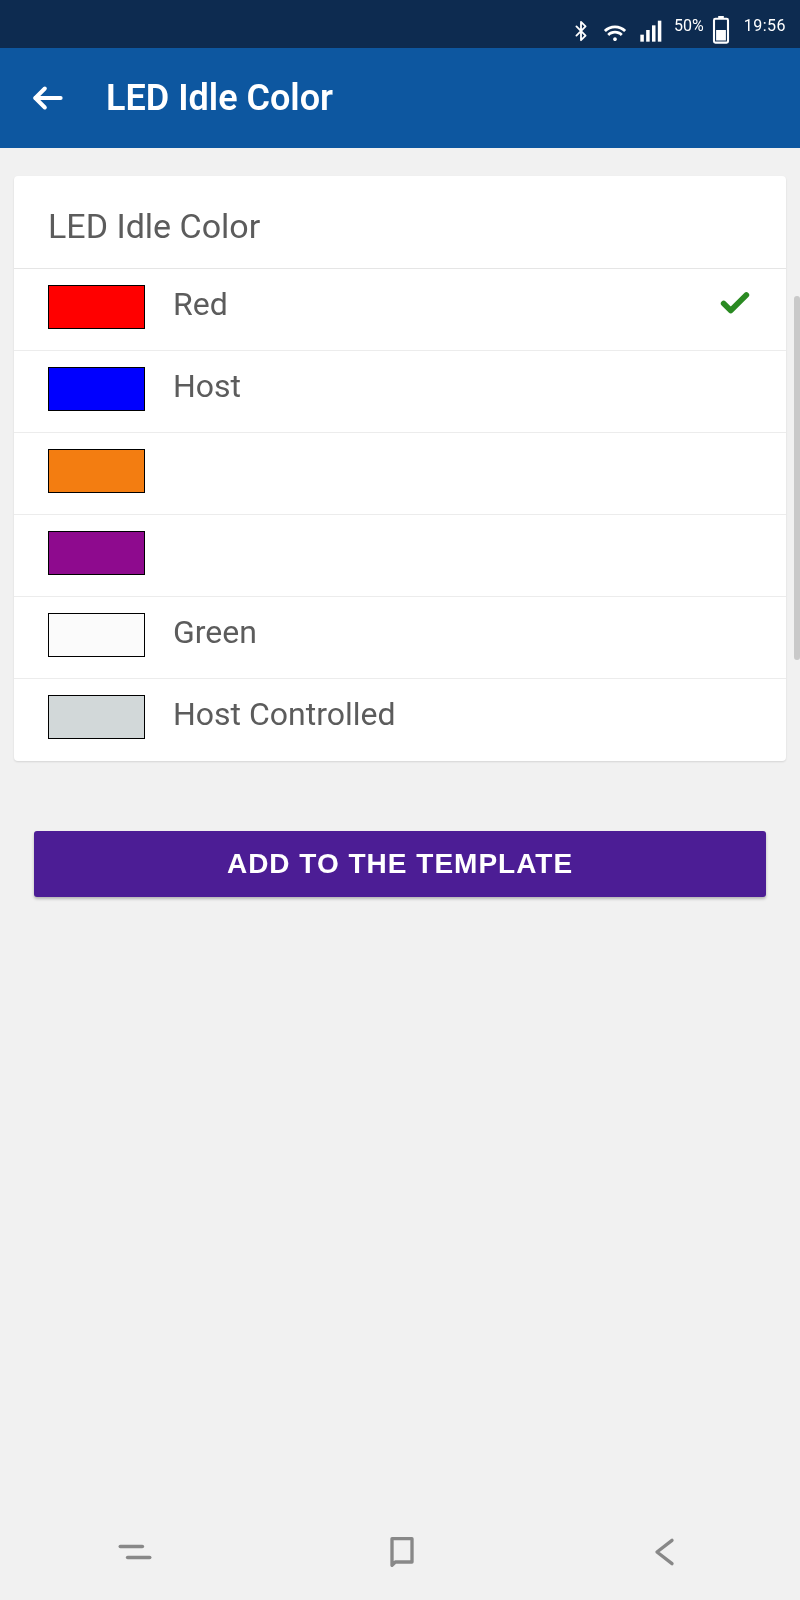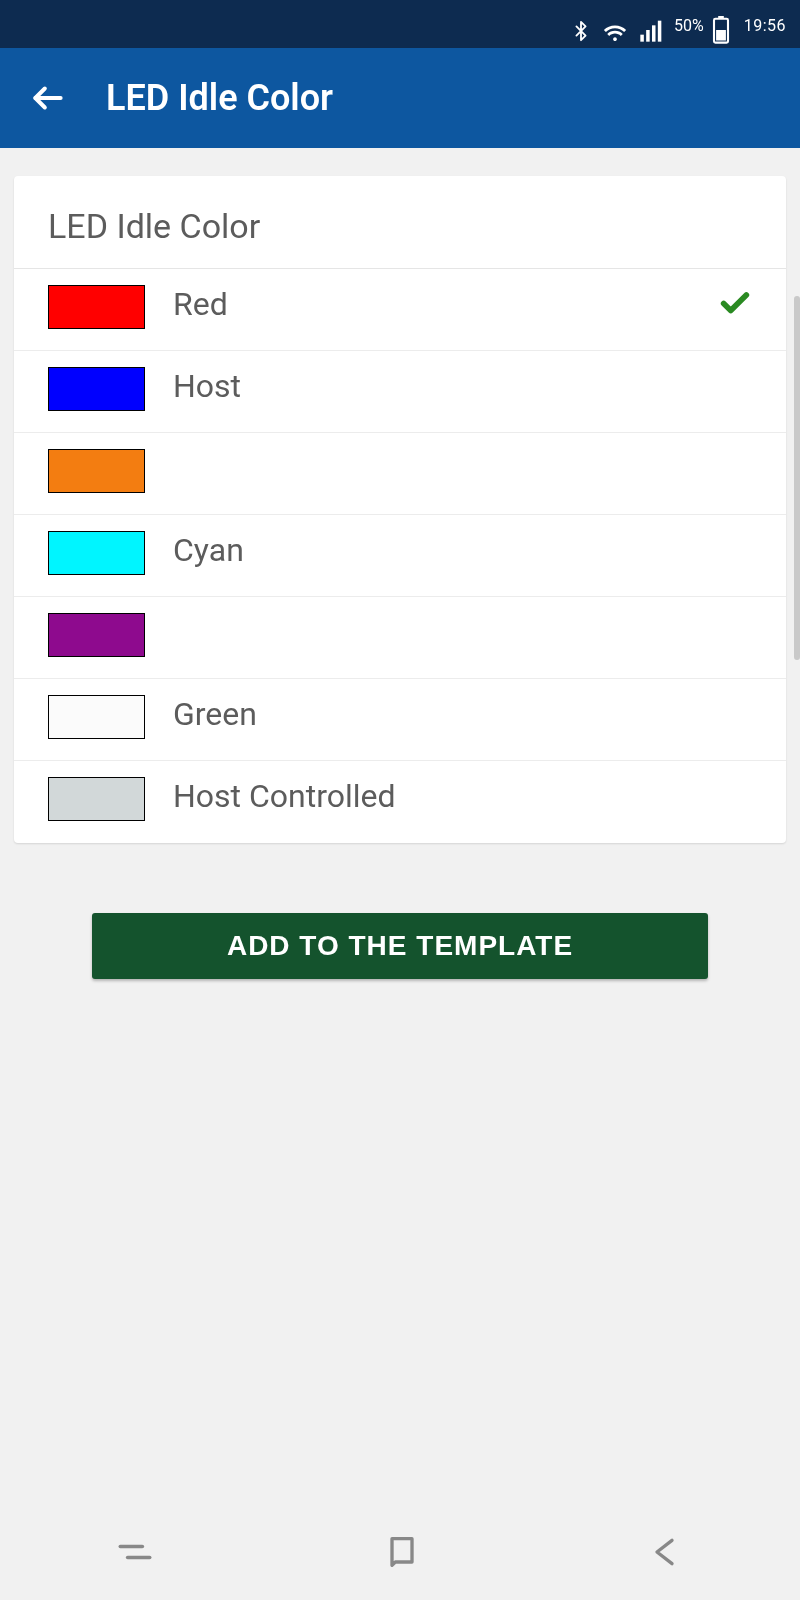--- a/index.html
+++ b/index.html
@@ -37,23 +37,23 @@
   }
   .row:last-child { border-bottom: none; }
   .swatch {
     width: 97px; height: 44px; border: 1px solid #000;
     flex-shrink: 0;
   }
   .row-label { font-size: 32px; color: #5c5c5c; margin-left: 12px; flex: 1; }
   .check { color: #2a8a22; display:none; }
   .row.selected .check { display:block; }
   .add-btn {
-    display:block; width: 616px; height: 66px;
+    display:block; width: 732px; height: 66px;
     margin: 70px auto 17px auto;
-    background: #14532d; color:#fff; border:none;
+    background: #4c1d95; color:#fff; border:none;
     font-size: 28px; font-weight:600; letter-spacing:1px;
     border-radius: 3px;
     box-shadow: 0 2px 3px rgba(0,0,0,0.25);
     cursor: pointer;
   }
   .nav-bar {
     position: absolute; bottom: 0; left: 0; right: 0;
     height: 96px; background: #f1f1f1;
     display: flex; align-items: center; justify-content: space-around;
     color: #7f7f7f;
@@ -119,24 +119,20 @@
             </svg></div>
         </div>
         <div class="row">
           <div class="swatch" style="background: rgb(0, 0, 255);"></div>
           <div class="row-label">Host</div>
         </div>
         <div class="row">
           <div class="swatch" style="background: rgb(243, 125, 17);"></div>
         </div>
         <div class="row">
-          <div class="swatch" style="background: rgb(0, 245, 255);"></div>
-          <div class="row-label">Cyan</div>
-        </div>
-        <div class="row">
           <div class="swatch" style="background: rgb(142, 10, 142);"></div>
         </div>
         <div class="row">
           <div class="swatch" style="background: rgb(251, 251, 251);"></div>
           <div class="row-label">Green</div>
         </div>
         <div class="row">
           <div class="swatch" style="background: rgb(210, 216, 217);"></div>
           <div class="row-label">Host Controlled</div>
         </div>

